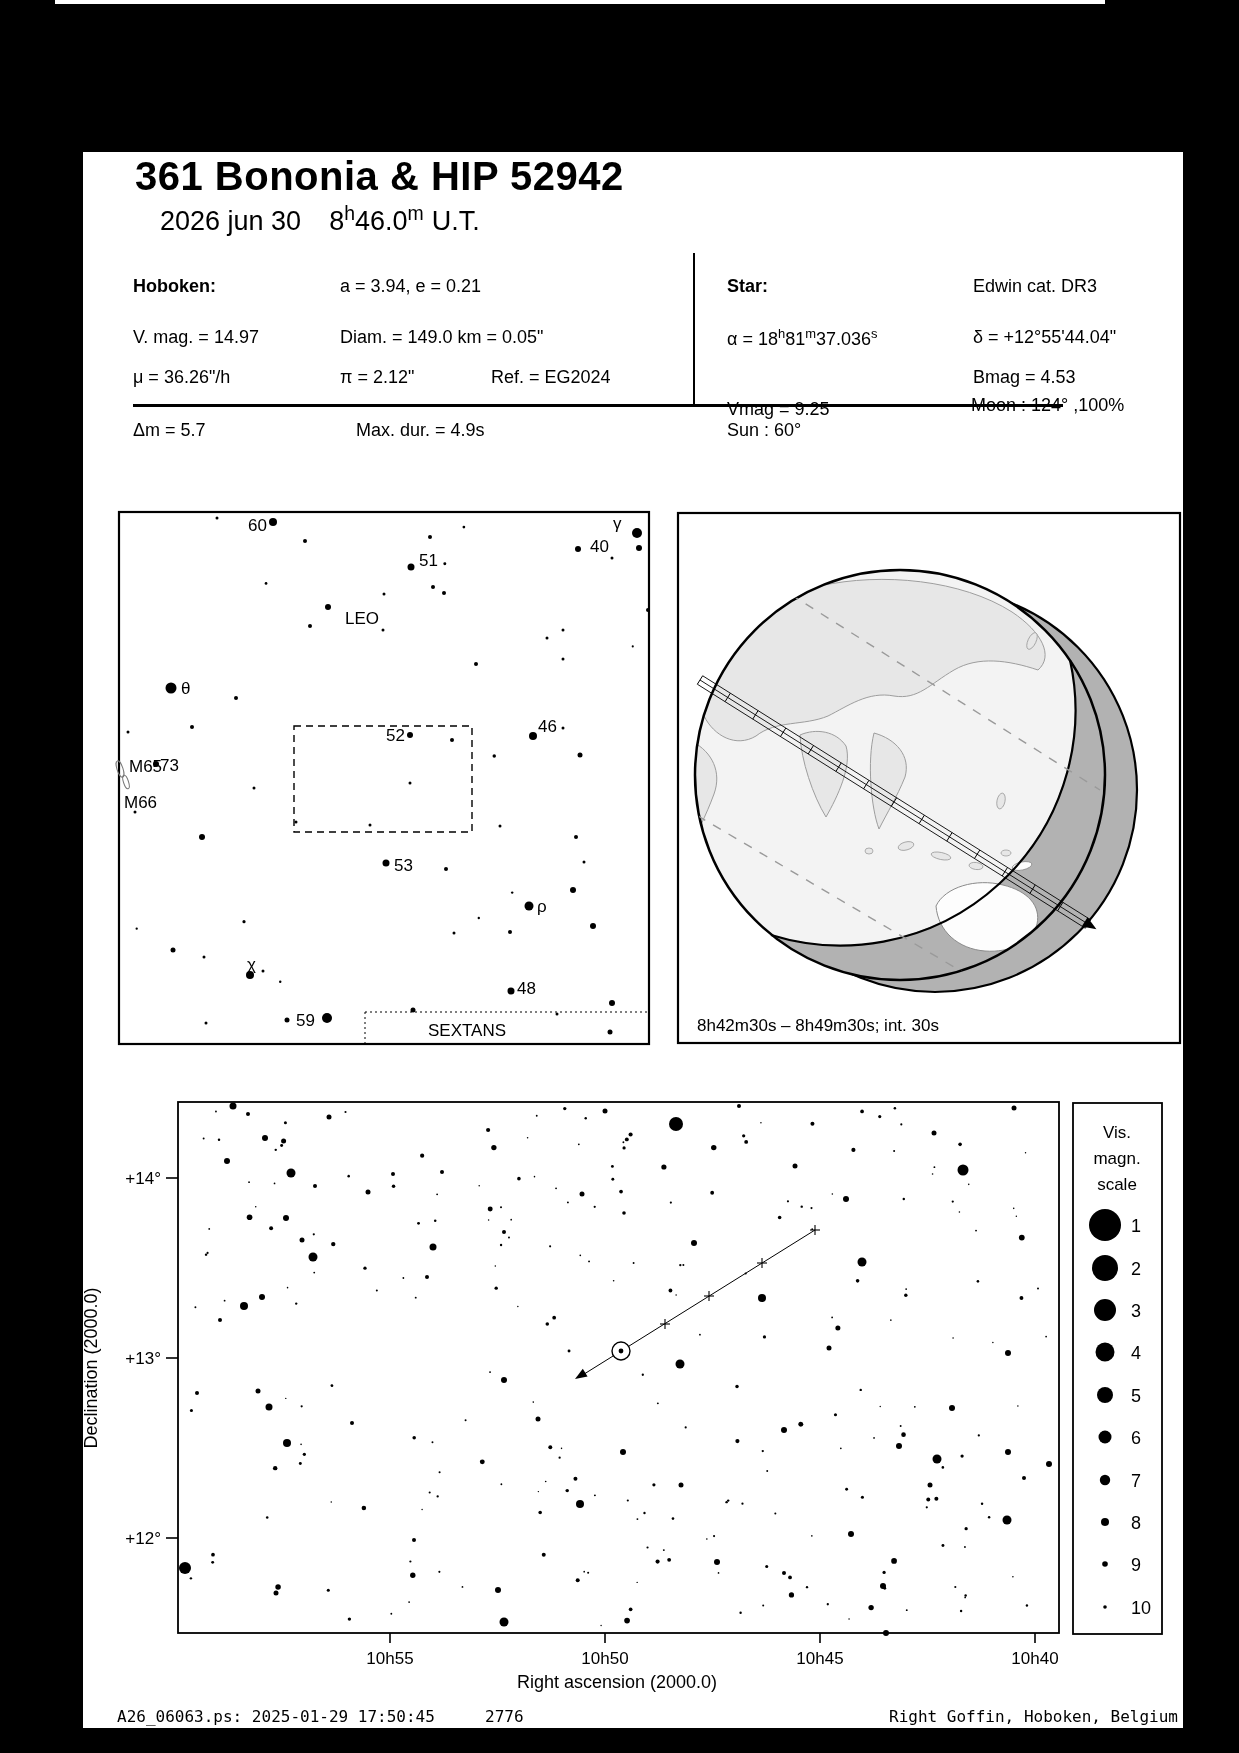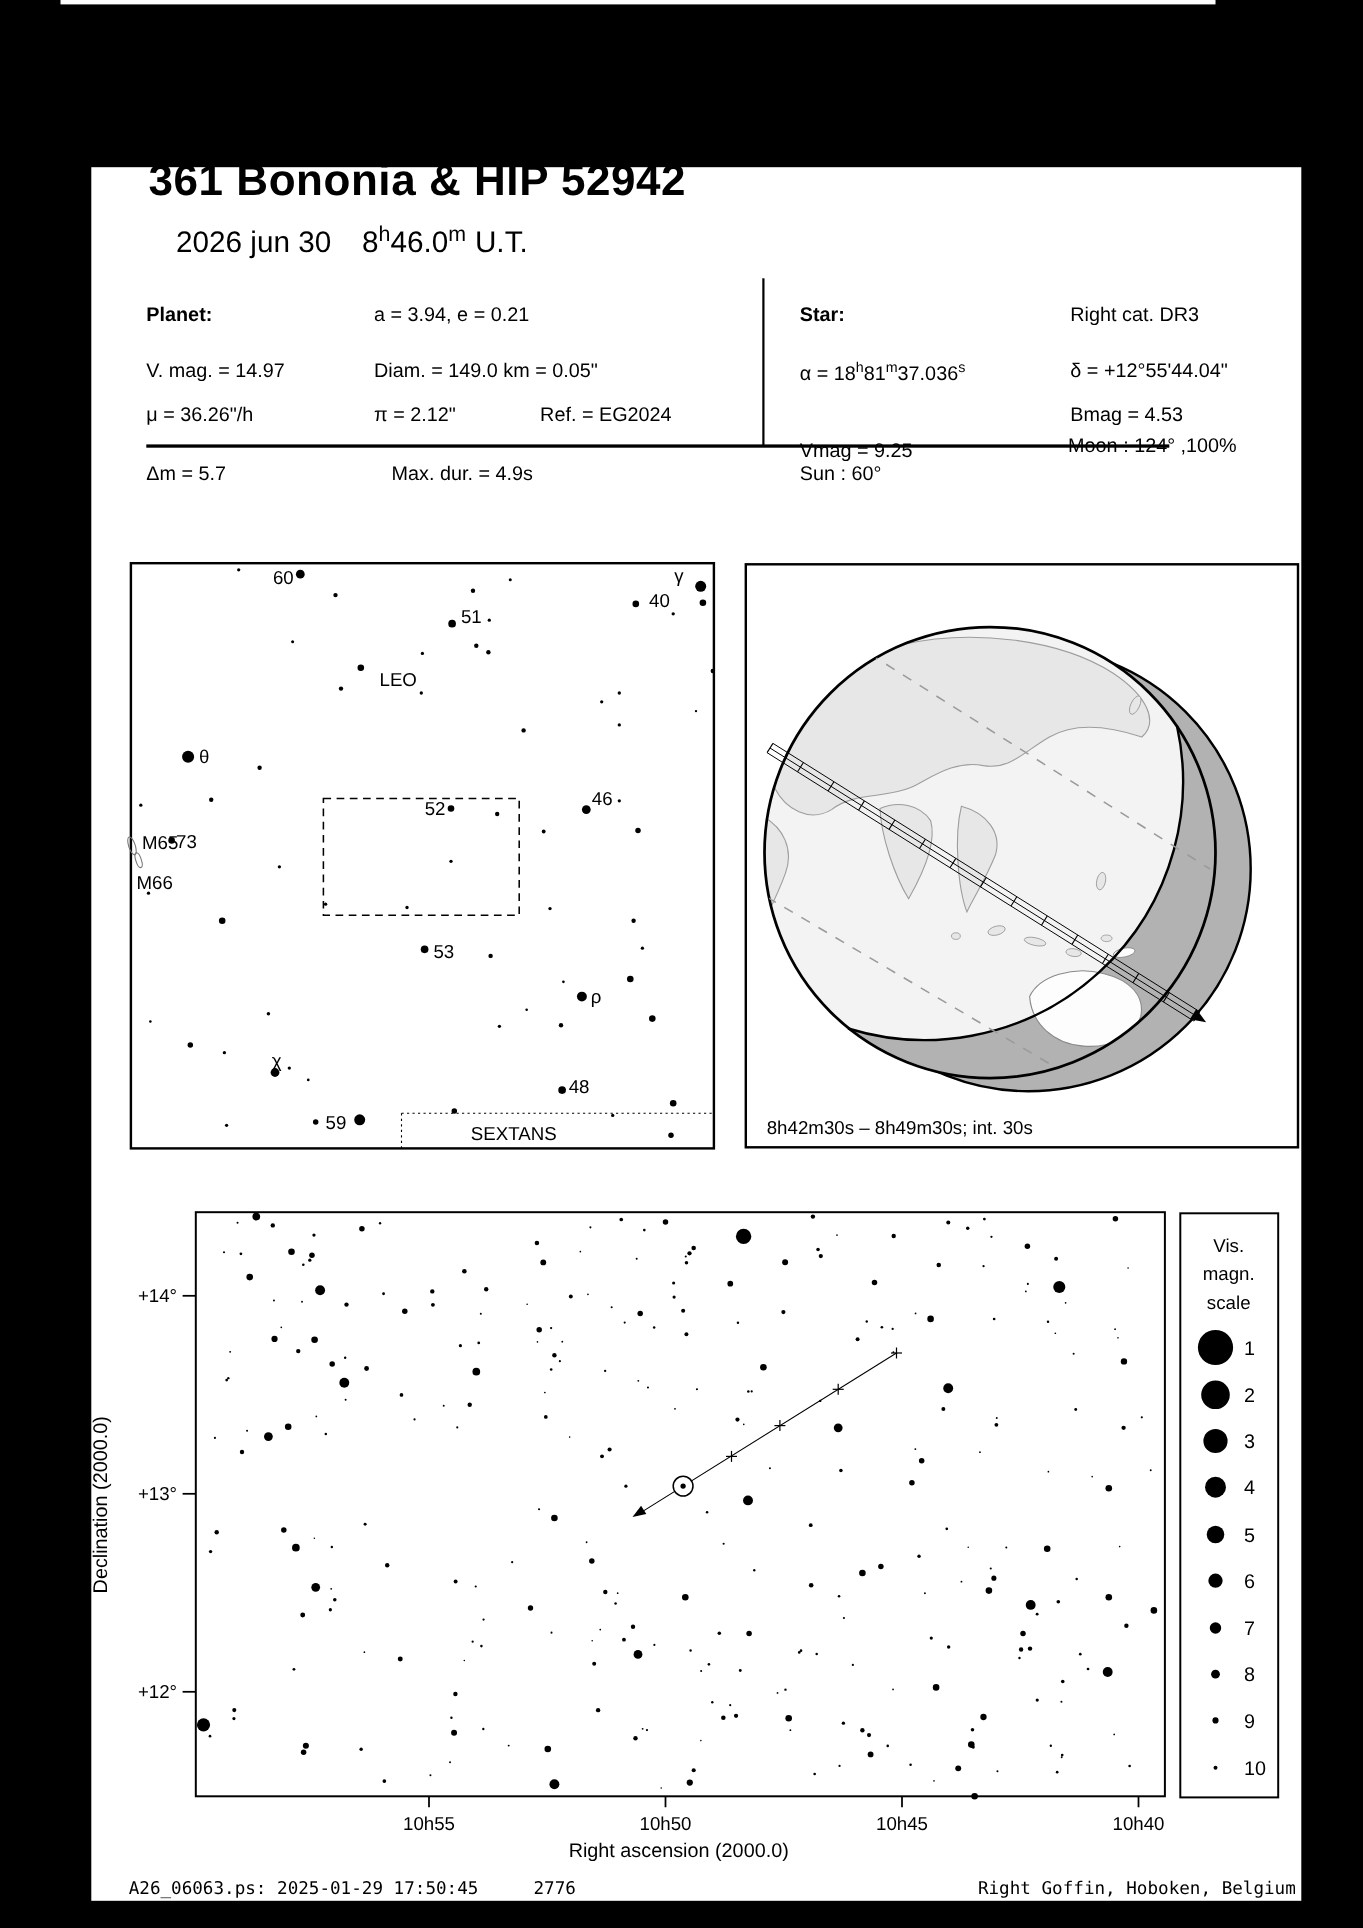--- a/index.html
+++ b/index.html
@@ -16,29 +16,29 @@
   .rule{position:absolute;background:#000;}
   svg{position:absolute;left:0;top:0;}
   svg text{font-family:"Liberation Sans",sans-serif;fill:#000;}
 </style>
 </head>
 <body>
 
 <div class="paper"></div>
 <div class="sliver"></div>
 
-<div class="t title" style="left:135px;top:144px;">361 Bononia  &amp;  HIP 52942</div>
+<div class="t title" style="left:135px;top:156px;">361 Bononia  &amp;  HIP 52942</div>
 <div class="t subtitle" style="left:160px;top:204px;text-align:center;">
   <span>2026 jun 30</span><span style="display:inline-block;width:28px;"></span><span>8</span><span class="sup">h</span><span>46.0</span><span class="sup">m</span><span style="margin-left:8px;">U.T.</span>
 </div>
 
-<div class="t f18 b" style="left:133px;top:277px;">Planet:</div>
+<div class="t f18 b" style="left:133px;top:277px;">Hoboken:</div>
 <div class="t f18" style="left:340px;top:277px;">a = 3.94, e = 0.21</div>
 <div class="t f18 b" style="left:727px;top:277px;">Star:</div>
-<div class="t f18" style="left:973px;top:277px;">Right cat.  DR3</div>
+<div class="t f18" style="left:973px;top:277px;">Edwin cat.  DR3</div>
 
 <div class="t f18" style="left:133px;top:328px;">V. mag. = 14.97</div>
 <div class="t f18" style="left:340px;top:328px;">Diam. = 149.0 km = 0.05"</div>
 <div class="t f18" style="left:727px;top:328px;">
   <span>α = 18</span><span class="sup">h</span><span>81</span><span class="sup">m</span><span>37.036</span><span class="sup">s</span>
 </div>
 <div class="t f18" style="left:973px;top:328px;">δ = +12°55'44.04"</div>
 
 <div class="t f18" style="left:133px;top:368px;">μ =  36.26"/h</div>
 <div class="t f18" style="left:340px;top:368px;">π =  2.12"</div>

